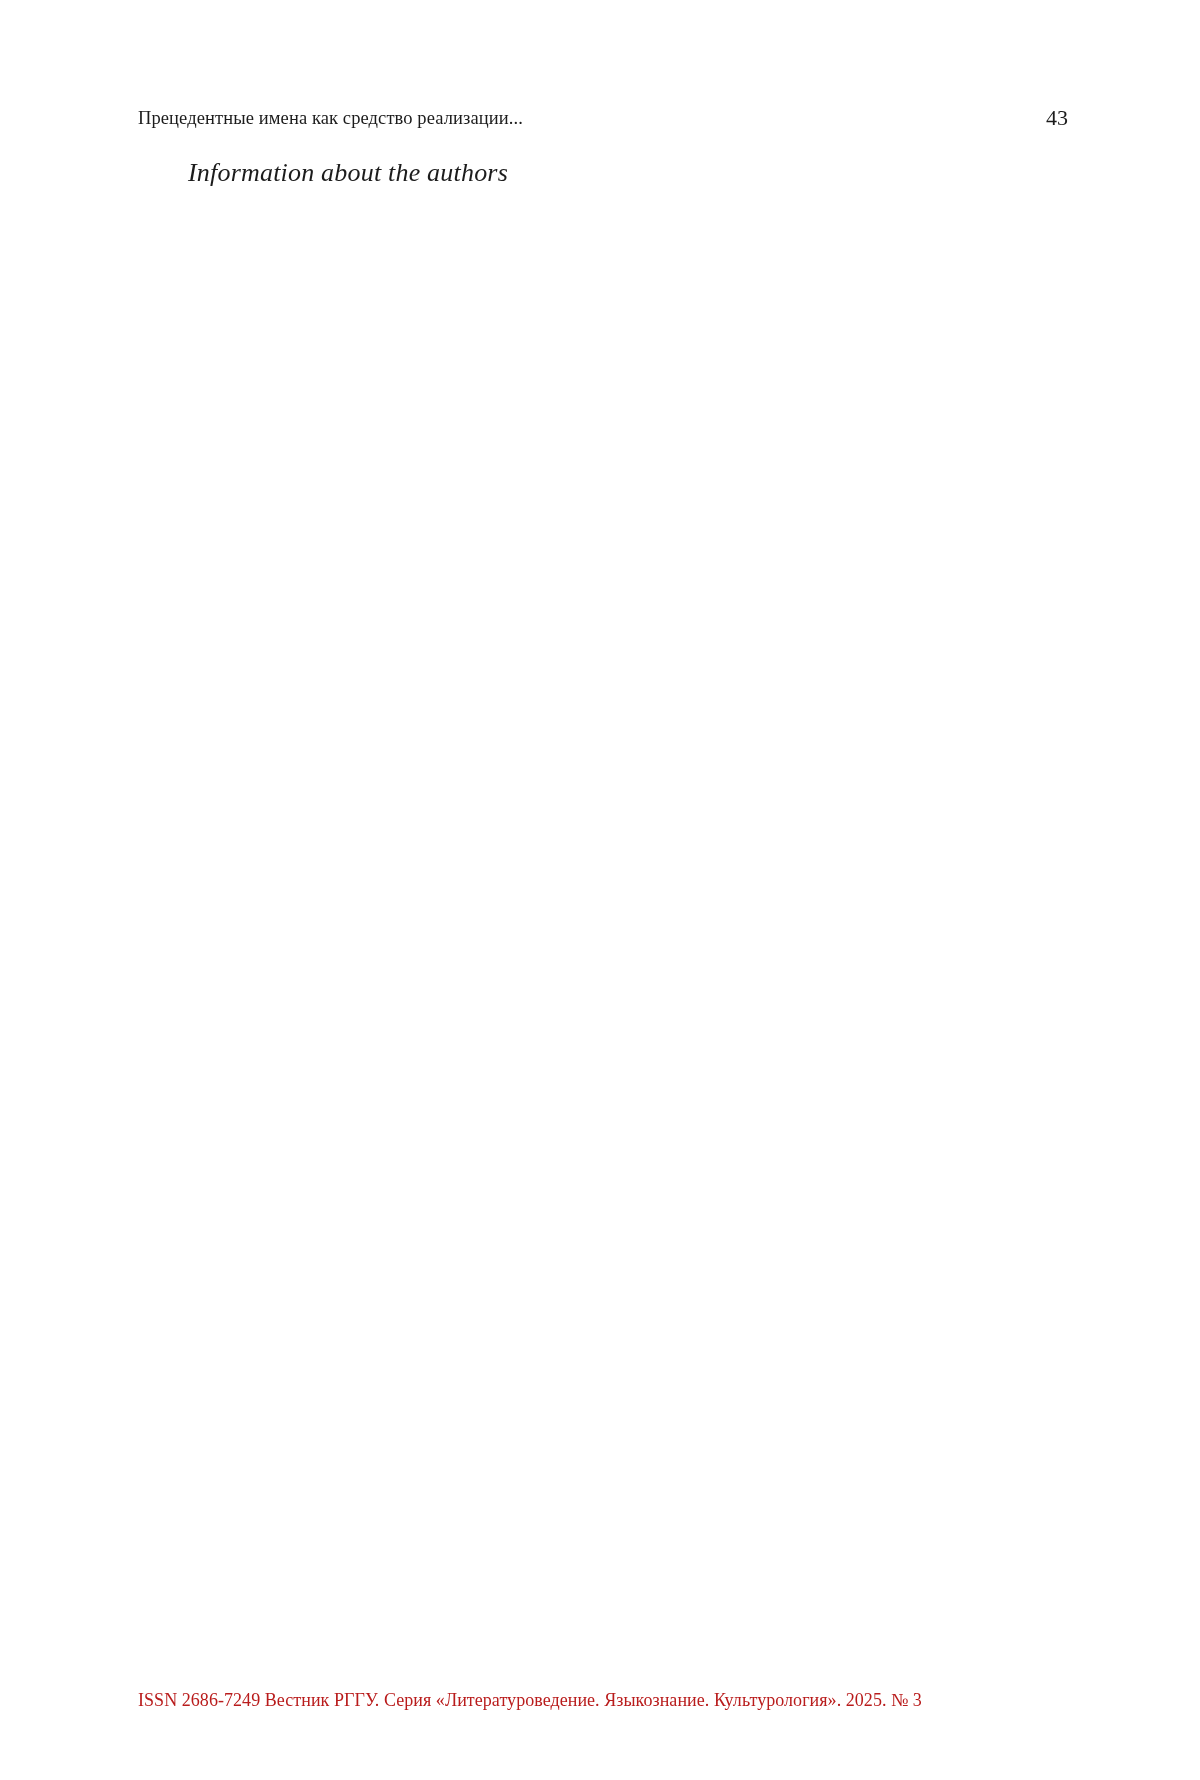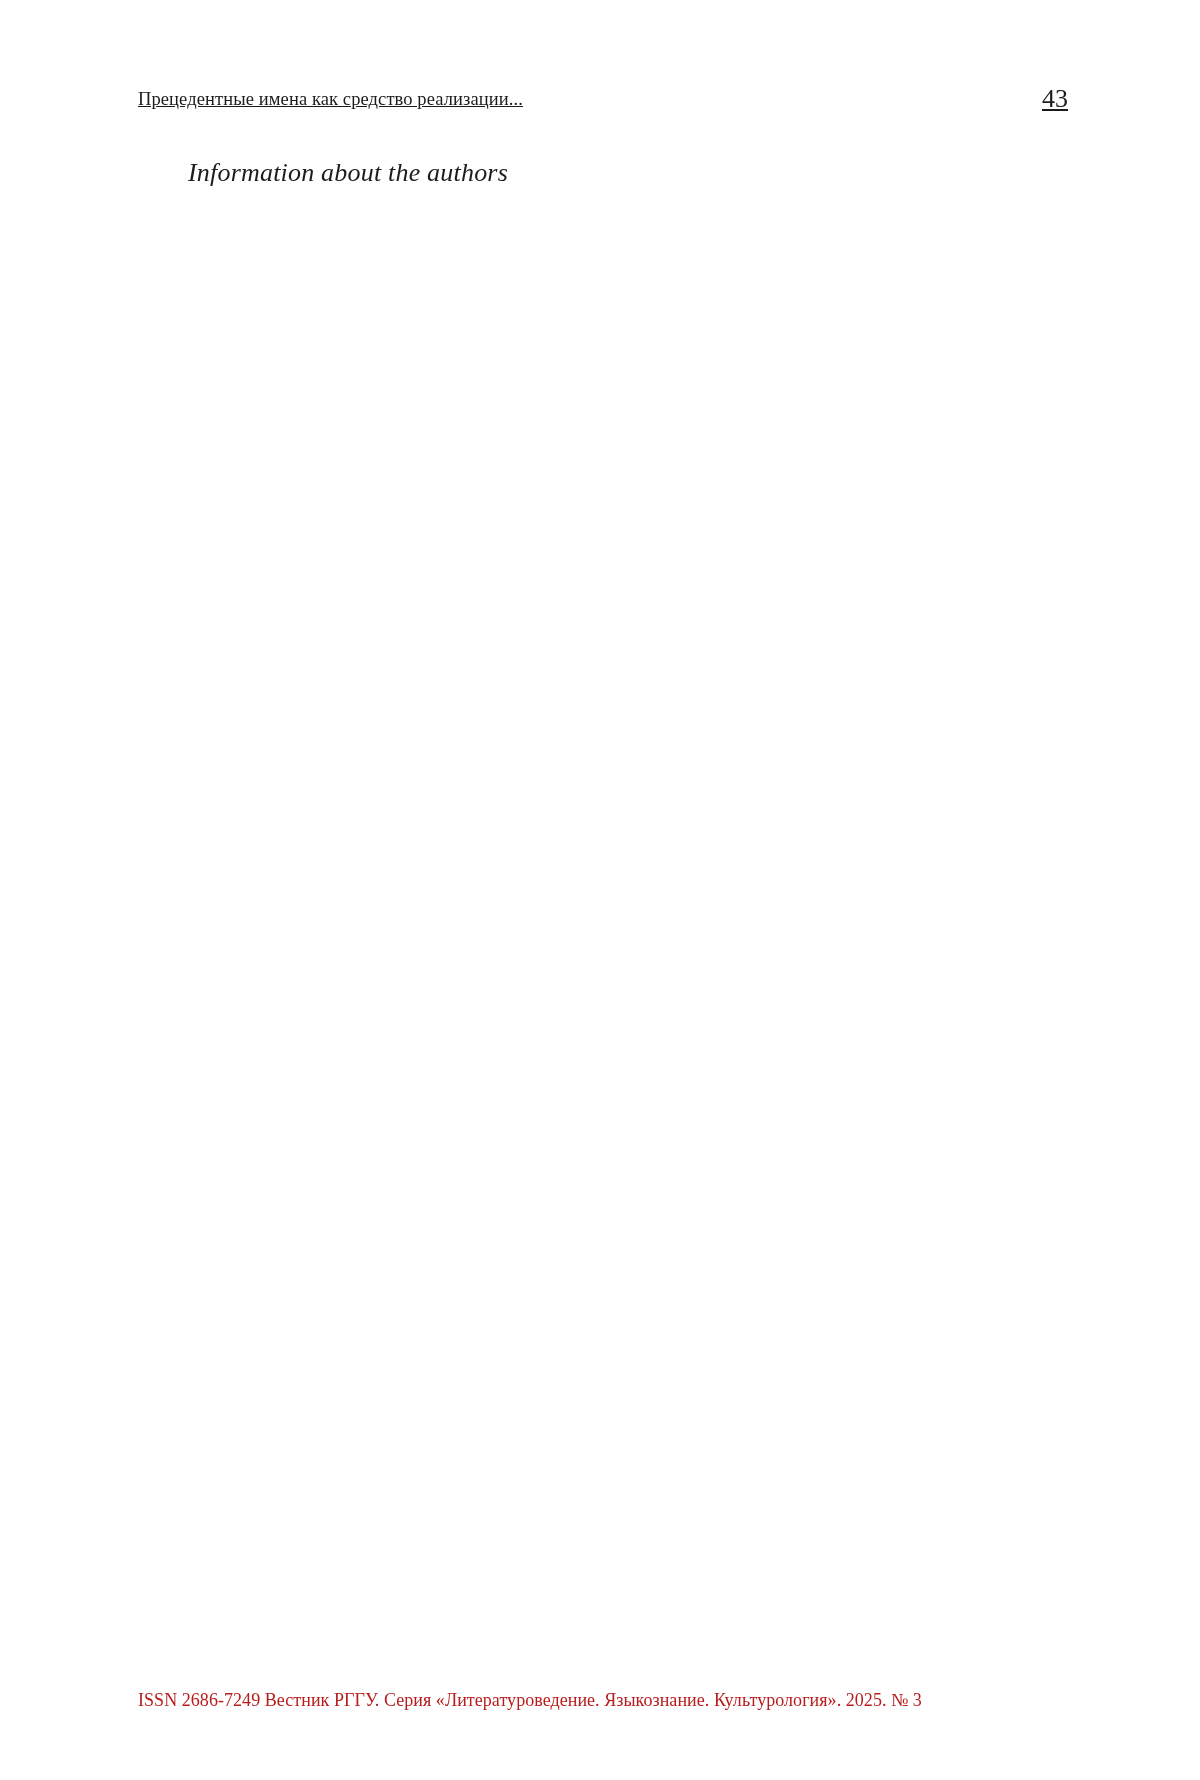--- a/index.html
+++ b/index.html
@@ -26,34 +26,34 @@
     overflow: hidden;
   }
 
   
   .running-head {
     position: absolute;
     left: 138px;
     top: 86px;
     width: 930px;
     display: flex;
-    align-items: center;
+    align-items: flex-end;
     justify-content: space-between;
-    text-decoration: underline;
   }
   .running-title {
     font-size: 18.5px;
     letter-spacing: 0.1px;
     color: #1c1c1c;
     white-space: nowrap;
   }
   .page-number {
-    font-size: 26px;
+    font-size: 22px;
     color: #1c1c1c;
     line-height: 1;
+    margin-top: 21px;
   }
 
   
   .section-title {
     position: absolute;
     left: 188px;
     top: 158px;
     font-size: 26px;
     font-style: italic;
     color: #1c1c1c;

